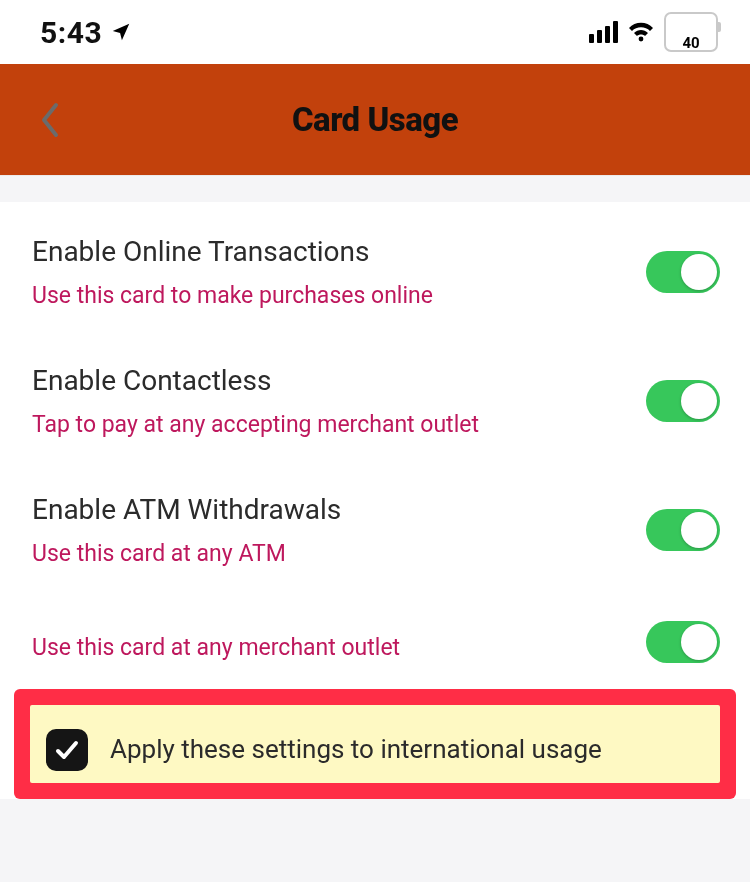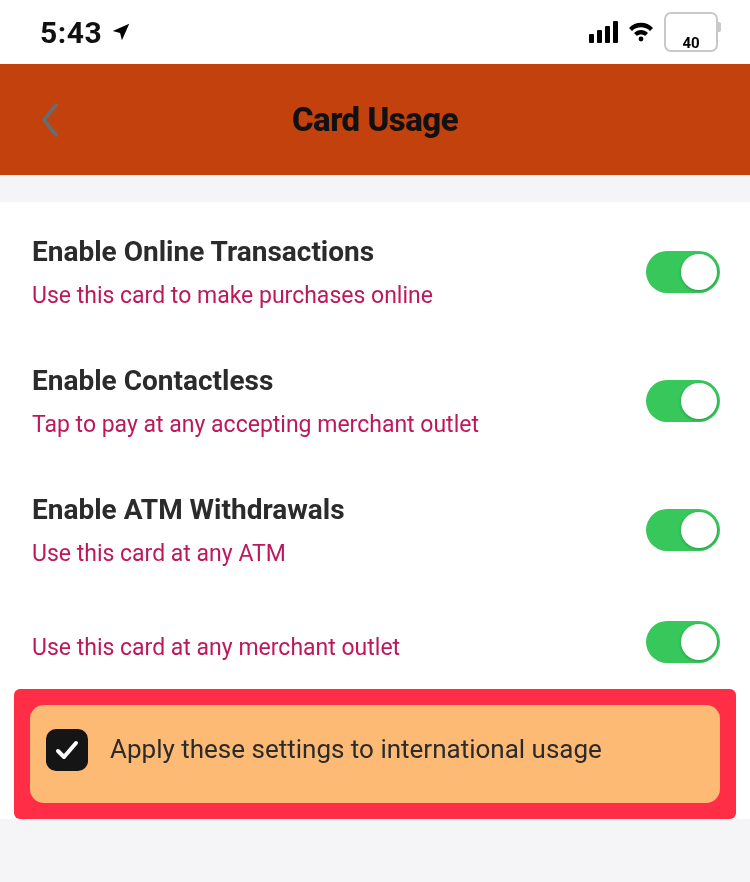--- a/index.html
+++ b/index.html
@@ -131,21 +131,21 @@
   }
   .setting-row {
     display: flex;
     align-items: center;
     justify-content: space-between;
     padding: 26px 30px 26px 32px;
     background: #fff;
   }
   .setting-text .title {
     font-size: 28px;
-    font-weight: 700;
+    font-weight: 400;
     color: #2b2b2b;
     line-height: 1.25;
   }
   .setting-text .subtitle {
     margin-top: 12px;
     font-size: 23px;
     font-weight: 400;
     color: #be185d;
     line-height: 1.3;
   }
@@ -170,26 +170,26 @@
   .toggle.on .knob { right: 3px; }
 
   
   .intl-wrap {
     margin: 0 14px 0 14px;
     padding: 16px;
     background: #ff2d46;
     border-radius: 6px;
   }
   .intl-inner {
-    background: #fdba74;
-    padding: 24px 20px 32px 16px;
+    background: #fef9c3;
+    padding: 24px 20px 12px 16px;
     display: flex;
     align-items: center;
     gap: 22px;
-    border-radius: 14px;
+    border-radius: 2px;
   }
   .checkbox {
     width: 42px;
     height: 42px;
     border-radius: 10px;
     background: #151515;
     display: flex;
     align-items: center;
     justify-content: center;
     flex: 0 0 auto;

